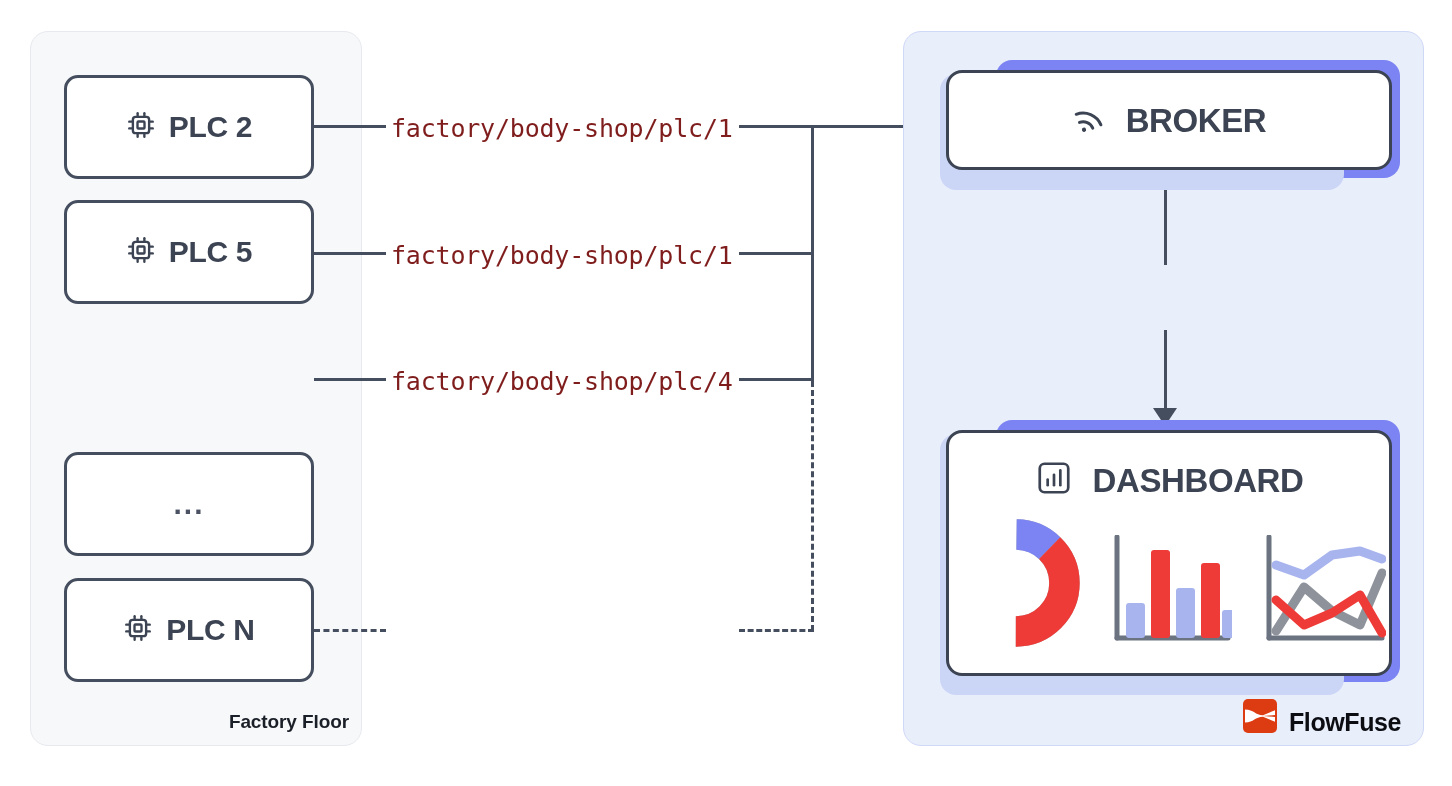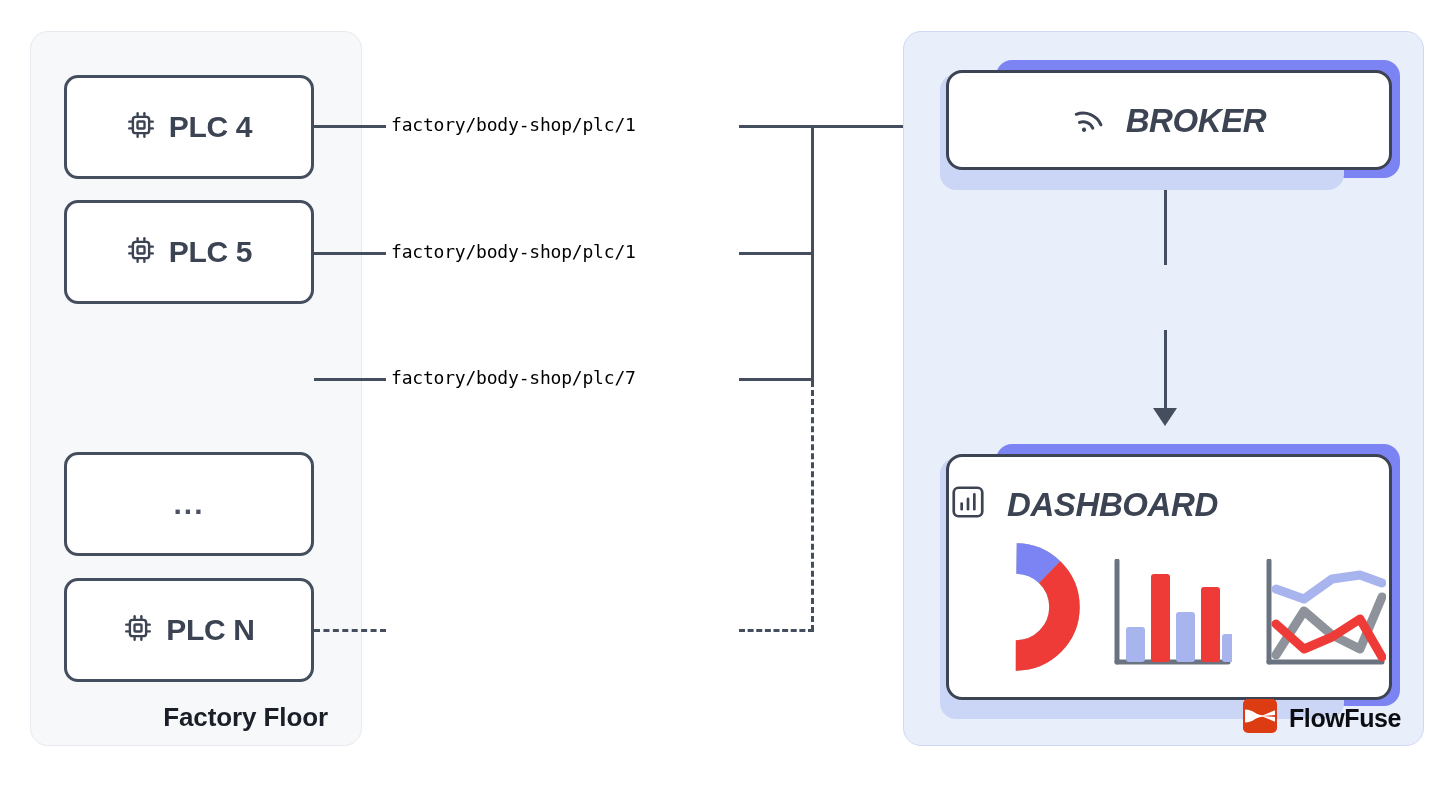--- a/index.html
+++ b/index.html
@@ -37,23 +37,23 @@
     top: 31px;
     width: 521px;
     height: 715px;
     background: #E9EEFB;
     border: 1px solid #CFD8F7;
     border-radius: 18px;
     box-sizing: border-box;
   }
   .panel-caption {
     position: absolute;
-    right: 33px;
+    right: 12px;
     bottom: 12px;
-    font-size: 26px;
+    font-size: 19px;
     font-weight: bold;
     color: #1B1F27;
     letter-spacing: -0.1px;
   }
 
   
   .plc {
     position: absolute;
     left: 64px;
     width: 250px;
@@ -98,22 +98,22 @@
   }
   .wire-dash-v {
     position: absolute;
     width: 0;
     border-left: 3px dashed #454E5E;
   }
 
   .topic {
     position: absolute;
     font-family: "DejaVu Sans Mono", monospace;
-    font-size: 18px;
-    color: #000000;
+    font-size: 25px;
+    color: #7f1d1d;
     white-space: nowrap;
     letter-spacing: -0.2px;
   }
 
   .arrowhead {
     position: absolute;
     width: 0;
     height: 0;
   }
   .arrow-right {
@@ -142,38 +142,38 @@
   .card-face {
     position: absolute;
     background: #ffffff;
     border: 3px solid #3C4453;
     border-radius: 16px;
     box-sizing: border-box;
   }
   .card-title-row {
     display: flex;
     align-items: center;
+    justify-content: center;
     gap: 20px;
-    font-style: italic;
   }
   .card-title {
     font-size: 33px;
     font-weight: bold;
     color: #3C4453;
     letter-spacing: -0.4px;
     line-height: 1;
   }
 
   
   .flowfuse {
     position: absolute;
     left: 1243px;
     top: 699px;
     display: flex;
-    align-items: center;
+    align-items: flex-end;
     gap: 12px;
   }
   .flowfuse-name {
     font-size: 25px;
     font-weight: bold;
     color: #0B0D12;
     letter-spacing: -0.4px;
   }
 </style>
 </head>
@@ -193,21 +193,21 @@
         <line x1="9.3" y1="2.6" x2="9.3" y2="5.2"></line>
         <line x1="14.7" y1="2.6" x2="14.7" y2="5.2"></line>
         <line x1="9.3" y1="18.8" x2="9.3" y2="21.4"></line>
         <line x1="14.7" y1="18.8" x2="14.7" y2="21.4"></line>
         <line x1="2.6" y1="9.3" x2="5.2" y2="9.3"></line>
         <line x1="2.6" y1="14.7" x2="5.2" y2="14.7"></line>
         <line x1="18.8" y1="9.3" x2="21.4" y2="9.3"></line>
         <line x1="18.8" y1="14.7" x2="21.4" y2="14.7"></line>
       </svg>
     </span>
-    <span class="plc-label">PLC 4</span>
+    <span class="plc-label">PLC 2</span>
   </div>
 
   <div class="plc" style="top:200px">
     <span class="cpu-icon">
       <svg width="30" height="30" viewBox="0 0 24 24" fill="none" stroke="#3C4453" stroke-width="1.9" stroke-linecap="round" stroke-linejoin="round">
         <rect x="5.5" y="5.5" width="13" height="13" rx="2.2"></rect>
         <rect x="9.2" y="9.2" width="5.6" height="5.6" rx="0.7"></rect>
         <line x1="9.3" y1="2.6" x2="9.3" y2="5.2"></line>
         <line x1="14.7" y1="2.6" x2="14.7" y2="5.2"></line>
         <line x1="9.3" y1="18.8" x2="9.3" y2="21.4"></line>
@@ -247,21 +247,21 @@
   <div class="wire wire-h" style="left:314px; top:125px; width:72px"></div>
   <div class="topic" style="left:391px; top:114px">factory/body-shop/plc/1</div>
   <div class="wire wire-h" style="left:739px; top:125px; width:208px"></div>
   <div class="arrowhead arrow-right" style="left:927px; top:114px"></div>
 
   <div class="wire wire-h" style="left:314px; top:252px; width:72px"></div>
   <div class="topic" style="left:391px; top:241px">factory/body-shop/plc/1</div>
   <div class="wire wire-h" style="left:739px; top:252px; width:75px"></div>
 
   <div class="wire wire-h" style="left:314px; top:378px; width:72px"></div>
-  <div class="topic" style="left:391px; top:367px">factory/body-shop/plc/7</div>
+  <div class="topic" style="left:391px; top:367px">factory/body-shop/plc/4</div>
   <div class="wire wire-h" style="left:739px; top:378px; width:75px"></div>
 
   <div class="wire-dash-h" style="left:314px; top:629px; width:72px"></div>
   <div class="wire-dash-h" style="left:739px; top:629px; width:75px"></div>
 
   <div class="wire wire-v" style="left:811px; top:125px; height:256px"></div>
   <div class="wire-dash-v" style="left:811px; top:381px; height:250px"></div>
 
   <div class="panel-right"></div>
 
@@ -282,21 +282,21 @@
         </span>
         <span class="card-title">BROKER</span>
       </div>
     </div>
   </div>
 
   <div class="wire wire-v" style="left:1164px; top:190px; height:75px"></div>
   <div class="wire wire-v" style="left:1164px; top:330px; height:80px"></div>
   <div class="arrowhead arrow-down" style="left:1153px; top:408px"></div>
 
-  <div class="card-wrap" style="left:940px; top:444px; width:448px; height:275px">
+  <div class="card-wrap" style="left:940px; top:420px; width:448px; height:275px">
     <div class="card-shadow-dark" style="left:56px; top:0px;  width:404px; height:262px"></div>
     <div class="card-shadow-light" style="left:0px;  top:14px; width:404px; height:261px"></div>
     <div class="card-face" style="left:6px; top:10px; width:446px; height:246px;">
 
       <div class="card-title-row" style="margin-top:26px;">
         <span>
           <svg width="38" height="38" viewBox="0 0 24 24" fill="none" stroke="#3C4453" stroke-width="1.7" stroke-linecap="round" stroke-linejoin="round">
             <rect x="3" y="3" width="18" height="18" rx="3"></rect>
             <line x1="8" y1="16.5" x2="8" y2="13"></line>
             <line x1="12" y1="16.5" x2="12" y2="10"></line>

